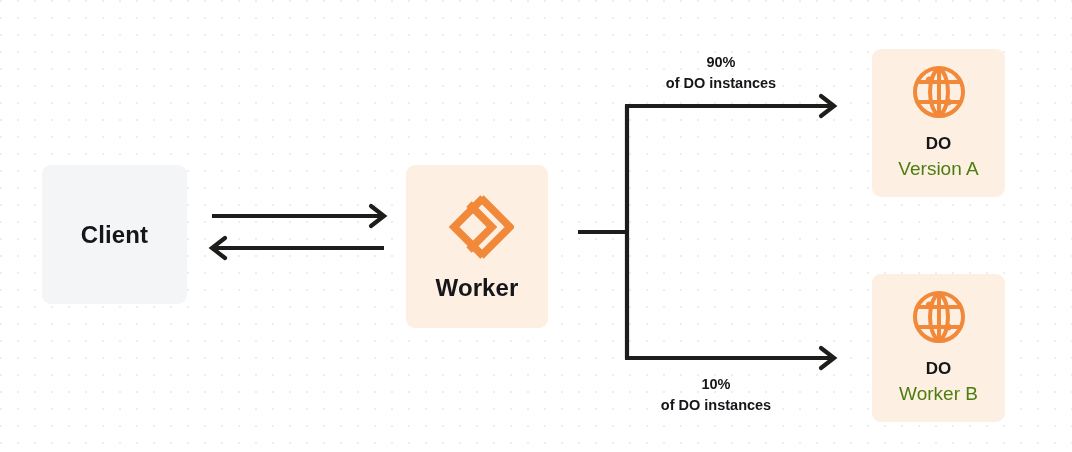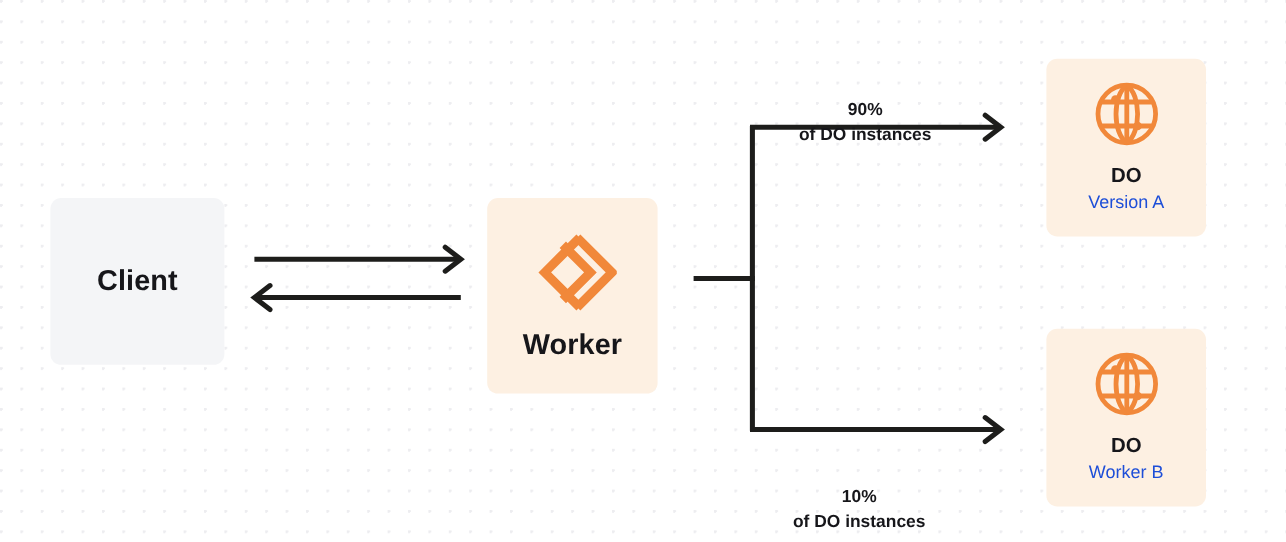--- a/index.html
+++ b/index.html
@@ -87,23 +87,23 @@
   }
 
   .node-title-sm {
     font-size: 17px;
     font-weight: bold;
     color: #16161a;
     line-height: 1.2;
   }
 
   .node-subtitle {
-    font-size: 15px;
+    font-size: 19px;
     font-weight: normal;
-    color: #1d4ed8;
+    color: #4d7c0f;
     line-height: 1.35;
     margin-top: 1px;
   }
 
   .icon-workers {
     width: 74px;
     height: 70px;
     margin-bottom: 12px;
   }
 
@@ -115,21 +115,20 @@
 
   
   .edge-label {
     position: absolute;
     text-align: center;
     color: #16161a;
     font-weight: bold;
     font-size: 14.5px;
     line-height: 1.42;
     white-space: nowrap;
-    margin-top: 30px;
   }
 
   .edge-label-top {
     left: 627px;
     top: 52px;
     width: 188px;
   }
 
   .edge-label-bottom {
     left: 622px;

